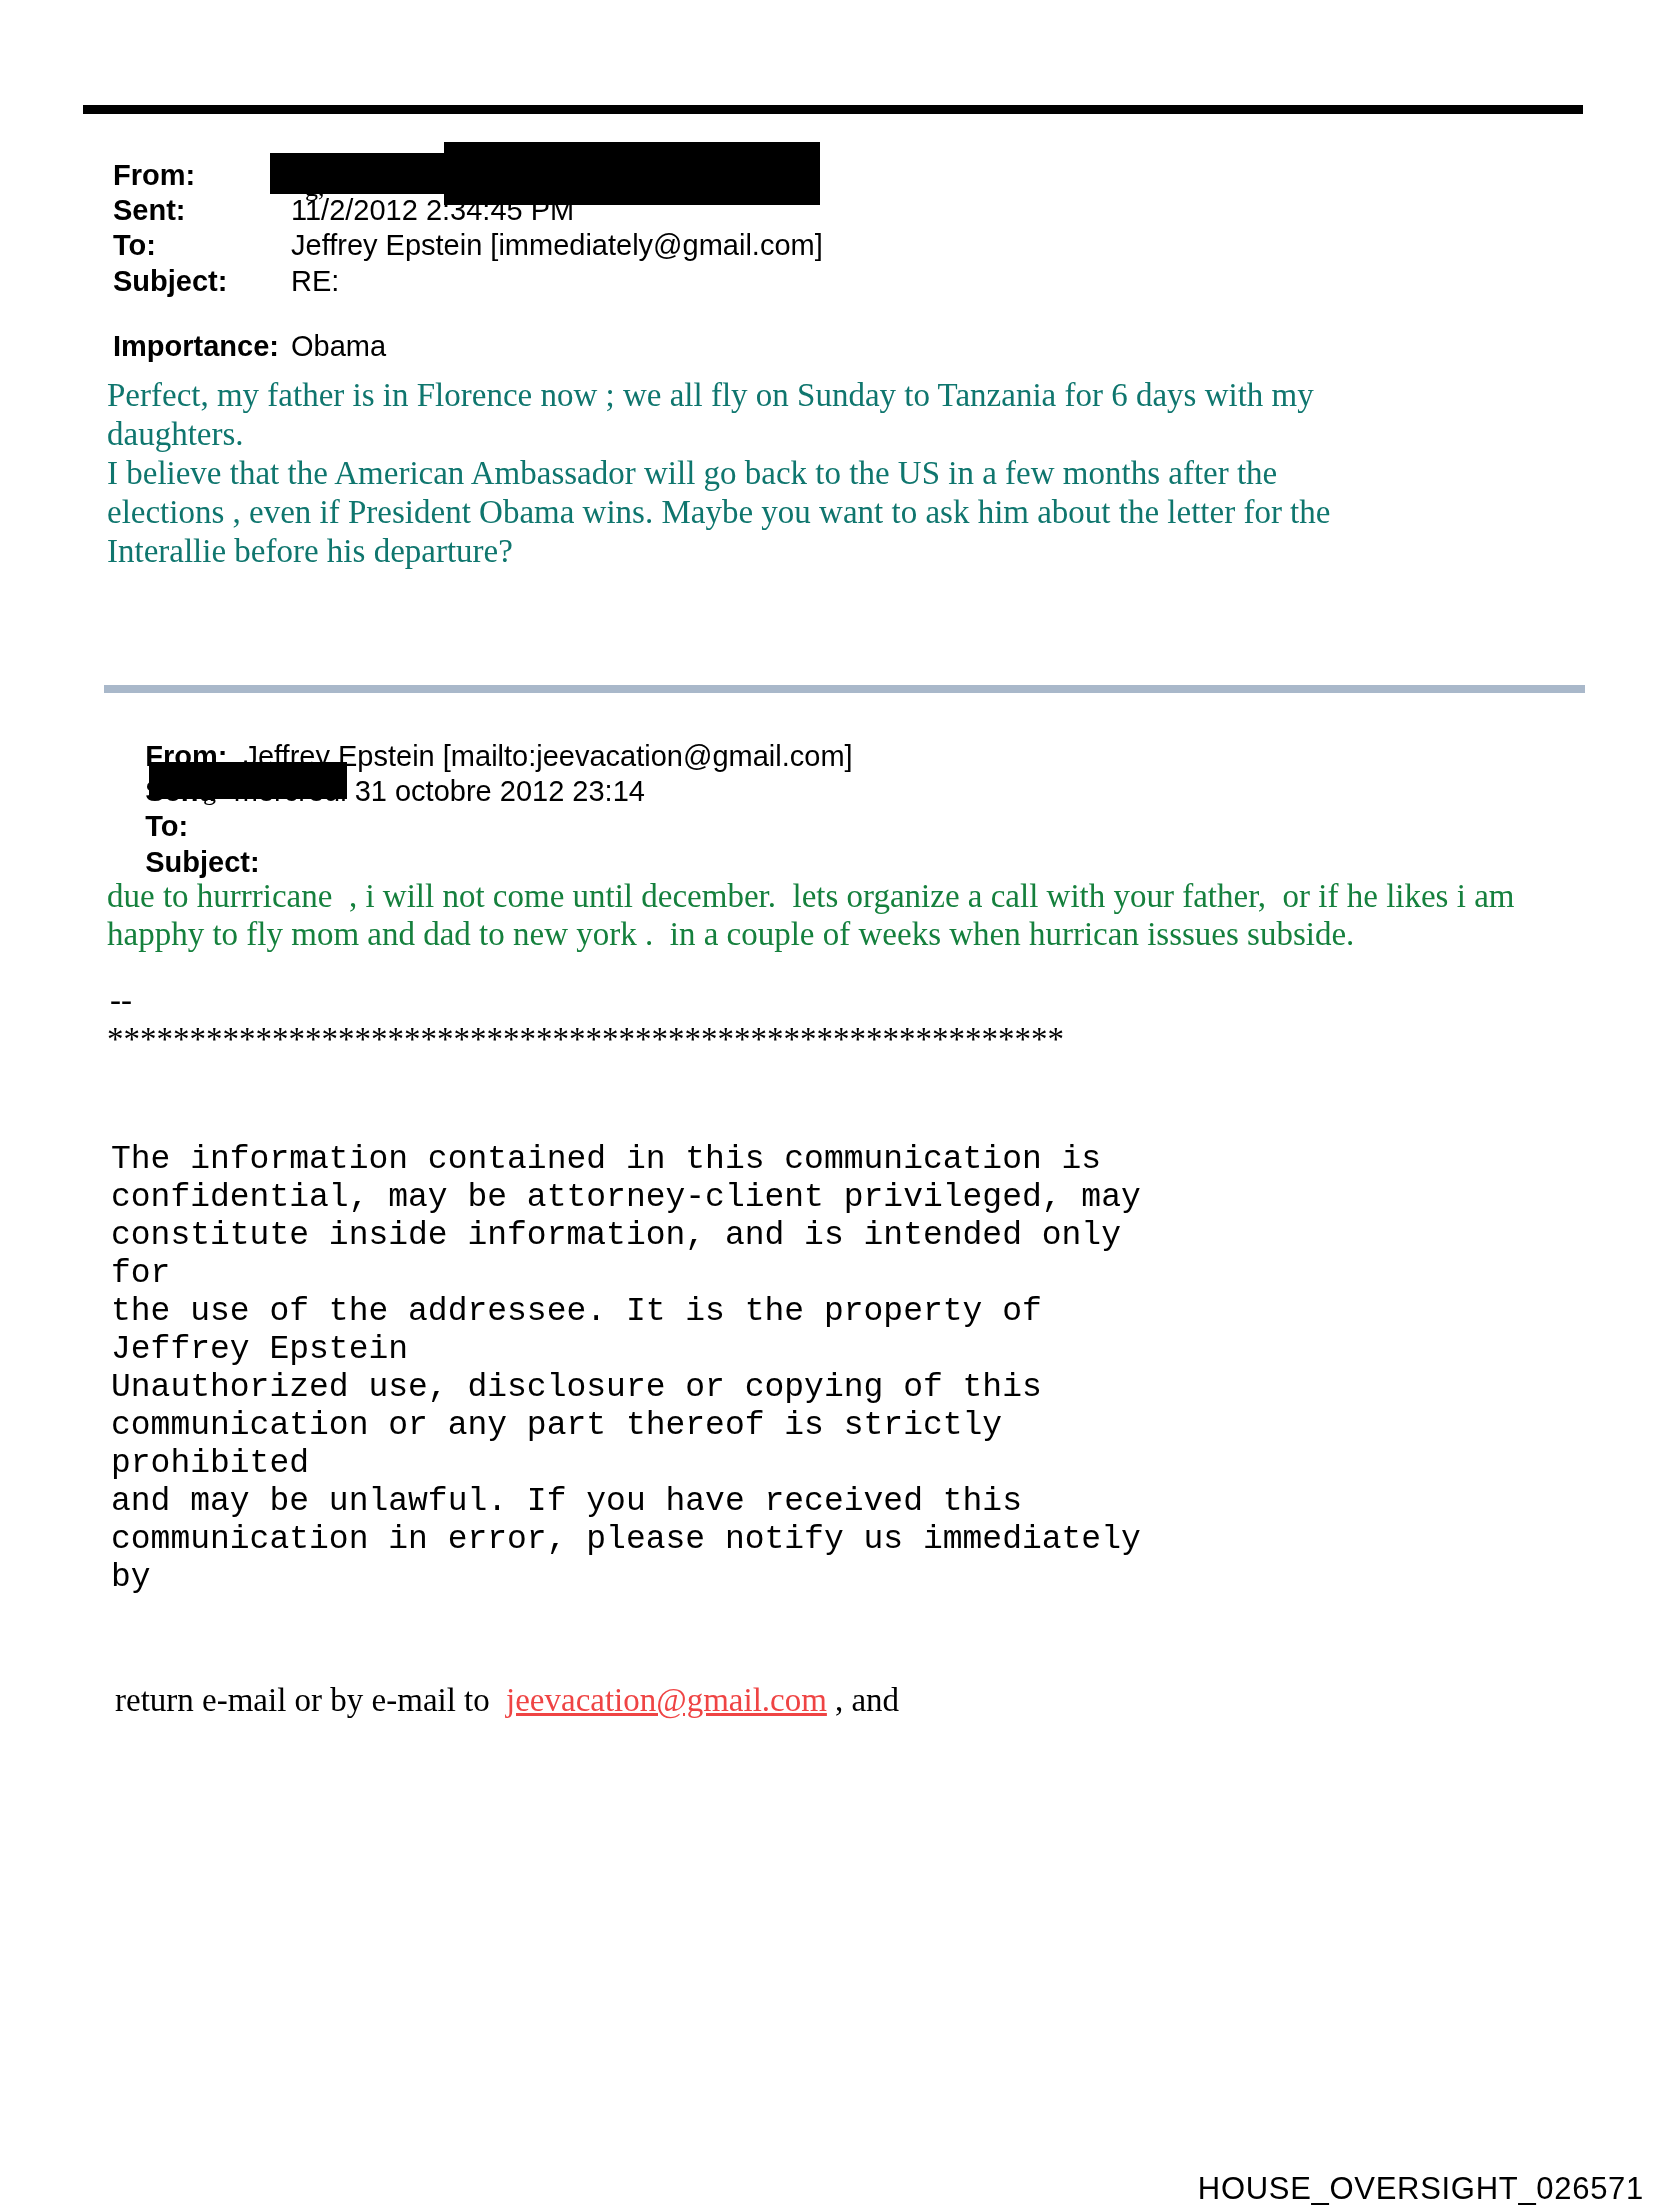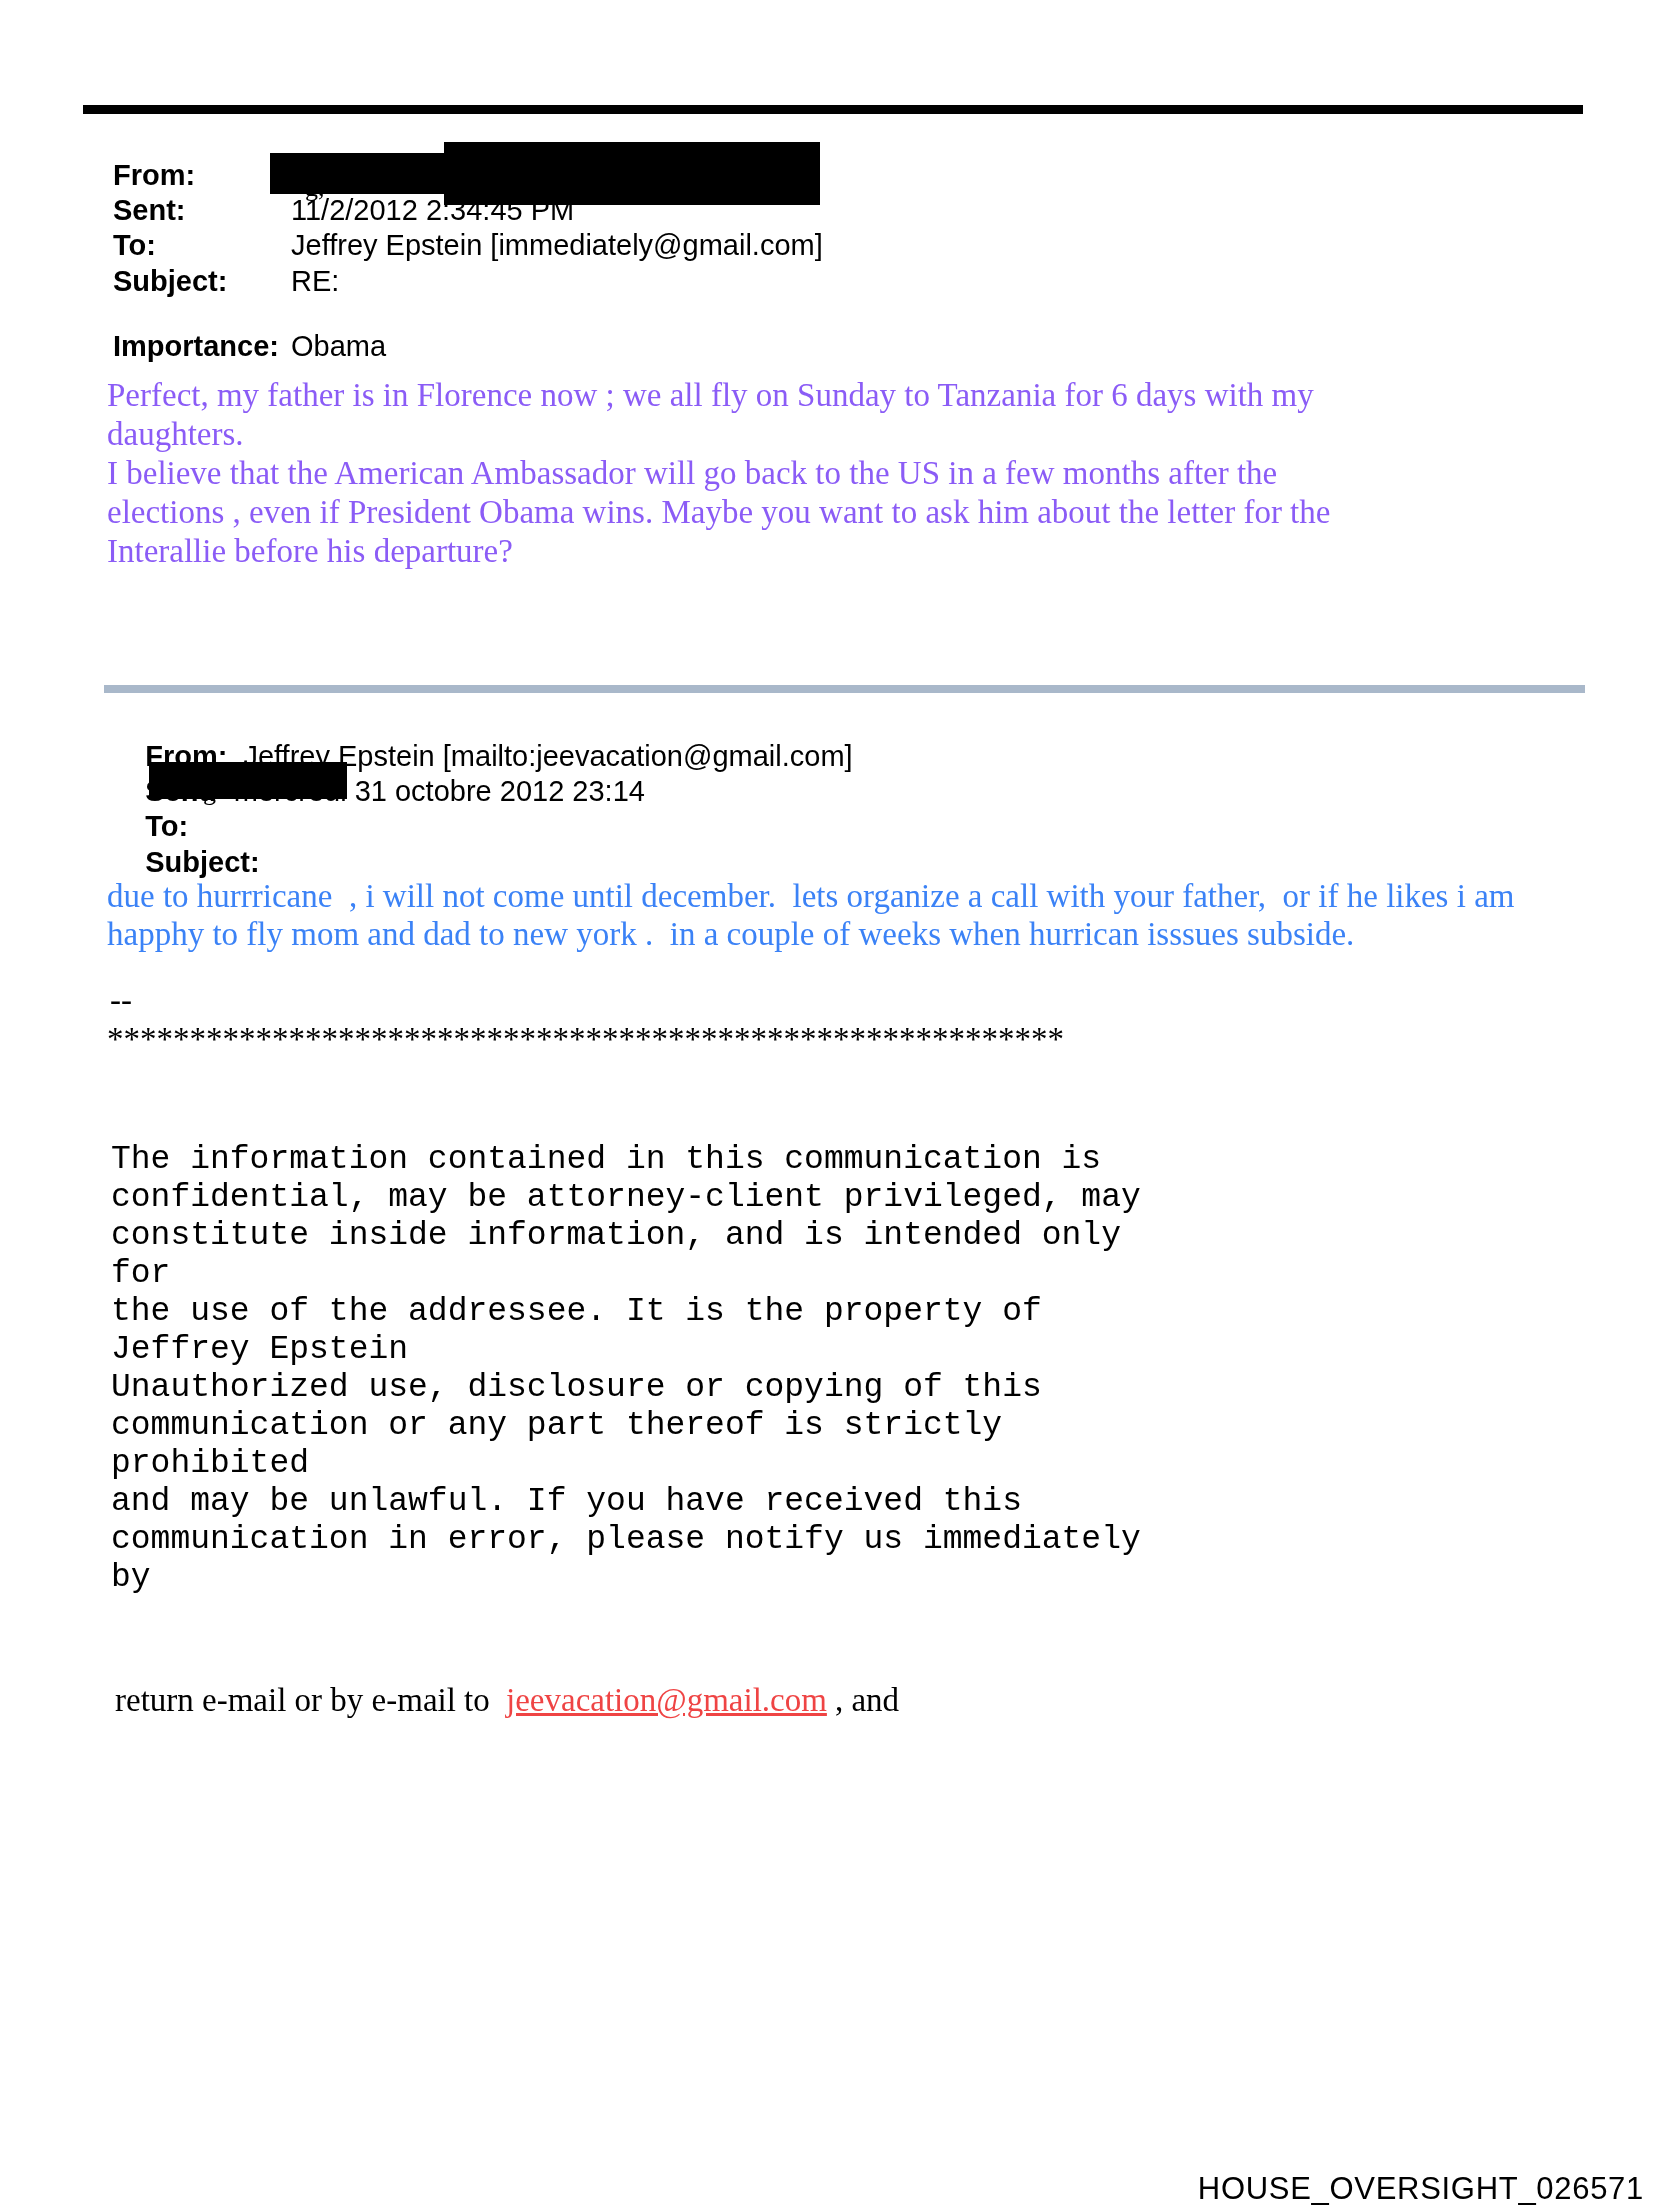--- a/index.html
+++ b/index.html
@@ -31,39 +31,39 @@
     position:absolute; z-index:1;
     font-family:"Liberation Serif", serif;
     font-size:26px; color:#000000;
   }
   
   .serif { font-family:"Liberation Serif", serif; white-space:pre-wrap; }
   .reply-body {
     position:absolute; left:95px; top:364px;
     width:1466px;
     font-size:33px; line-height:39px;
-    color:#8b5cf6;
+    color:#0f766e;
   }
   
   .separator {
     position:absolute; left:96px; top:677px;
     width:1481px; height:4.6px; background:#a9b8ca;
   }
   
   .qrow {
     position:absolute; left:97px;
     font-size:29px; line-height:34px;
     font-family:"Liberation Sans", sans-serif;
     white-space:pre;
   }
   .qrow b { font-weight:bold; }
   
   .quoted-body {
     position:absolute; left:95px; top:865px;
-    width:1479px; font-size:33px; line-height:38px; color:#3b82f6;
+    width:1479px; font-size:33px; line-height:38px; color:#15803d;
   }
   .sig-dashes {
     position:absolute; left:98px; top:969px;
     font-size:33px; line-height:38px; color:#000000;
   }
   .asterisk-line {
     position:absolute; left:95px; top:1008px;
     font-size:33px; line-height:38px; color:#000000;
     letter-spacing:0px; white-space:pre;
   }

